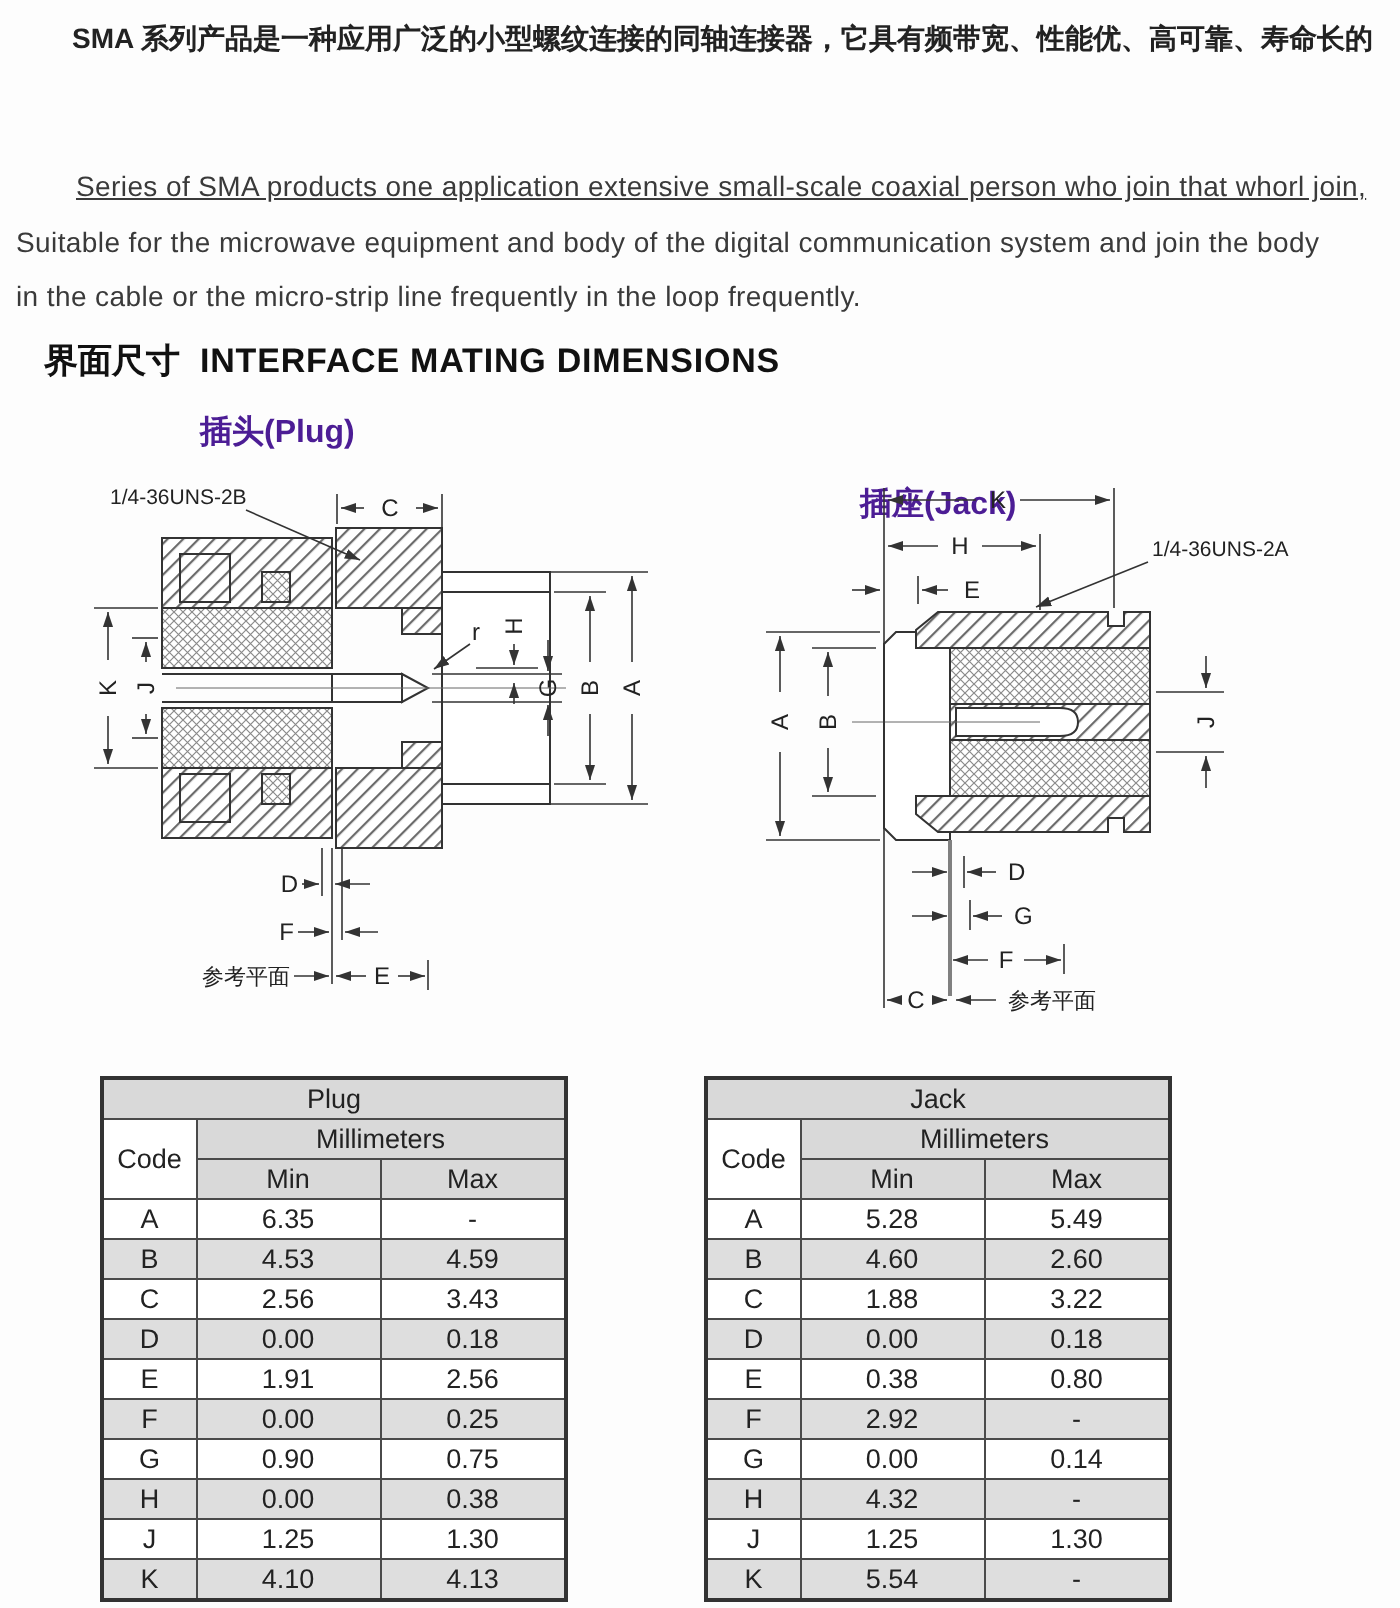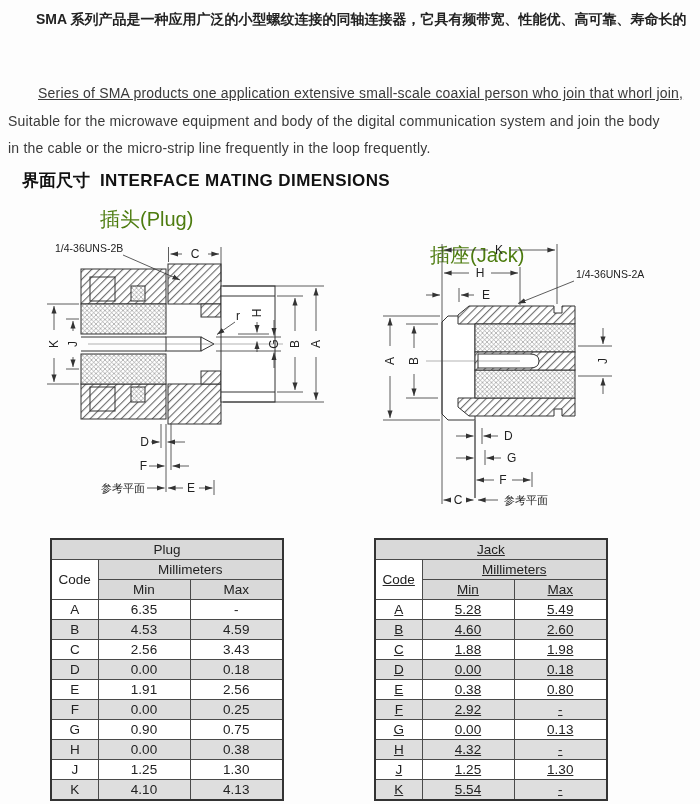--- a/index.html
+++ b/index.html
@@ -6,41 +6,41 @@
   .page{position:relative;width:700px;height:804px;background:#fdfdfd;
         font-family:"Liberation Sans",sans-serif;color:#2a2a2a;overflow:hidden;margin:0 auto;}
   .para{position:absolute;left:8px;width:688px;}
   .para .line{white-space:nowrap;}
   .zh-para{top:6px;font-size:14px;font-weight:bold;line-height:27px;color:#222;}
   .zh-para .line:first-child{padding-left:28px;}
   .en-para{top:80px;font-size:14px;line-height:27.5px;color:#3a3a3a;letter-spacing:.2px;}
   .en-para .line:first-child{padding-left:30px;text-decoration:underline;}
   .section-heading{position:absolute;left:8px;top:169px;font-weight:bold;font-size:17px;color:#111;margin-left:14px;}
   .section-heading .en{margin-left:10px;letter-spacing:.4px;}
-  .diagram-title{position:absolute;top:206px;font-size:20px;font-weight:normal;color:#4d7c0f;}
+  .diagram-title{position:absolute;top:206px;font-size:16px;font-weight:bold;color:#4c1d95;}
   #plug-title{left:100px;}
   #jack-title{left:430px;margin-top:36px;}
   svg.diagram{position:absolute;top:234px;}
   #plug-svg{left:33px;}
   #jack-svg{left:370px;}
   svg text{font-family:"Liberation Sans",sans-serif;font-size:12px;fill:#222;}
   svg text.sm{font-size:10.5px;}
   svg text.cjk{font-size:11px;}
   .ol{fill:none;stroke:#333;stroke-width:1;}
   .fh{fill:url(#h);stroke:#333;stroke-width:1;}
   .fx{fill:url(#x);stroke:#333;stroke-width:1;}
   .wt{fill:#fff;stroke:#333;stroke-width:1;}
   .dim{stroke:#333;stroke-width:.8;fill:none;}
   .thin{stroke:#666;stroke-width:.5;fill:none;}
   .refline{stroke:#808080;stroke-width:2;}
   
   table.dim-table{position:absolute;top:538px;border-collapse:collapse;background:#fff;
         border:2px solid #333;table-layout:fixed;}
   #plug-table{left:50px;border-radius:11px;}
-  #jack-table{left:374px;text-decoration:underline;}
+  #jack-table{left:352px;}
   .dim-table col.c-code{width:47px;}
   .dim-table col.c-min{width:92px;}
   .dim-table col.c-max{width:93px;}
   .dim-table th,.dim-table td{border:1px solid #4a4a4a;height:19px;padding:0 2px;
         text-align:center;font-size:13.5px;font-weight:normal;color:#222;}
   .dim-table .g{background:#d9d9d9;}
   .dim-table tbody tr.shade td{background:#dedede;}
 </style>
 </head>
 <body>
@@ -347,41 +347,41 @@
           <td>5.49</td>
         </tr>
         <tr class="shade">
           <td>B</td>
           <td>4.60</td>
           <td>2.60</td>
         </tr>
         <tr>
           <td>C</td>
           <td>1.88</td>
-          <td>1.98</td>
+          <td>3.22</td>
         </tr>
         <tr class="shade">
           <td>D</td>
           <td>0.00</td>
           <td>0.18</td>
         </tr>
         <tr>
           <td>E</td>
           <td>0.38</td>
           <td>0.80</td>
         </tr>
         <tr class="shade">
           <td>F</td>
           <td>2.92</td>
           <td>-</td>
         </tr>
         <tr>
           <td>G</td>
           <td>0.00</td>
-          <td>0.13</td>
+          <td>0.14</td>
         </tr>
         <tr class="shade">
           <td>H</td>
           <td>4.32</td>
           <td>-</td>
         </tr>
         <tr>
           <td>J</td>
           <td>1.25</td>
           <td>1.30</td>

